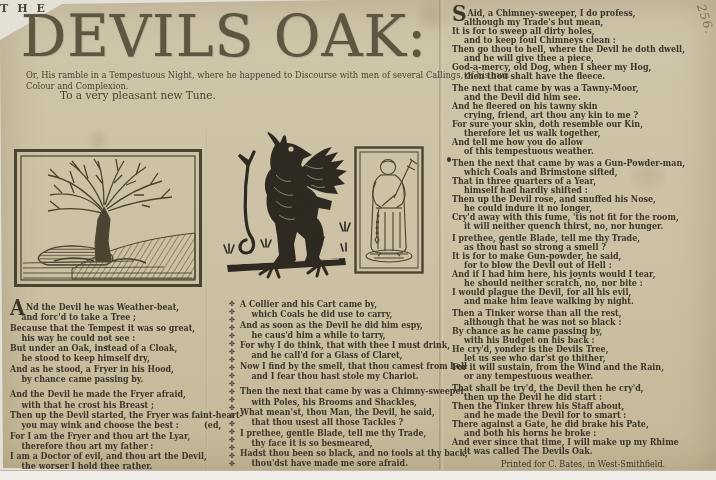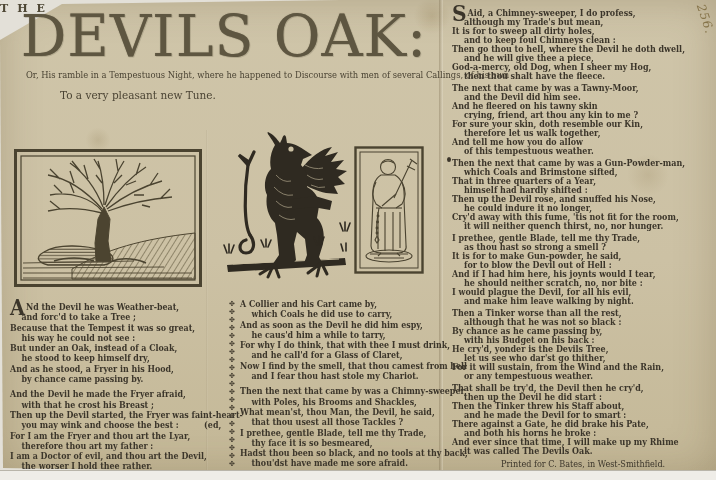--- a/index.html
+++ b/index.html
@@ -69,20 +69,21 @@
 <body>
 
 <div class="sheet"></div>
 <div class="crease"></div>
 <div class="crease2"></div>
 
 <div class="the-title">THE</div>
 <div class="main-title">DEVILS OAK:</div>
 <div class="subtitle">
   <div>Or,   His ramble in a Tempestuous Night,   where he happened to Discourse with men of several Callings,   of his own</div>
+  <div>Colour and Complexion.</div>
 </div>
 <div class="tune-line">To a very pleasant new Tune.</div>
 <div class="margin-number">256.</div>
 
 <div class="cut tree-cut">
 <svg width="188" height="138" viewBox="0 0 188 138">
   <defs>
     <pattern id="hatchD" width="5" height="5" patternUnits="userSpaceOnUse" patternTransform="rotate(32)">
       <line x1="0" y1="0" x2="0" y2="5" stroke="#51492f" stroke-width="1"></line>
     </pattern>

